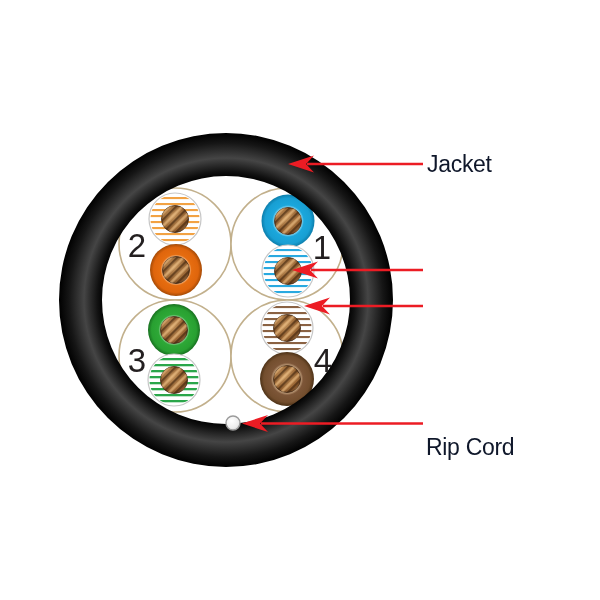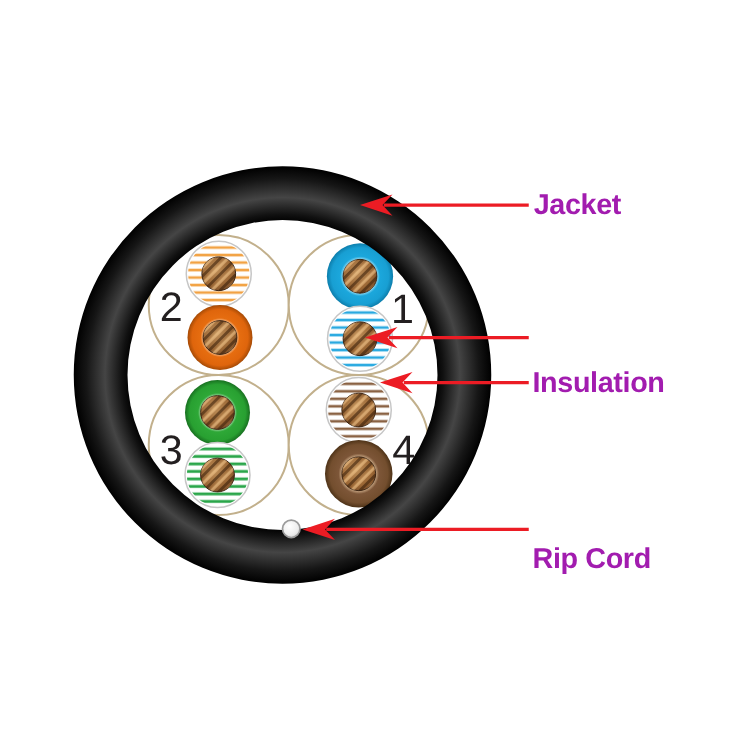--- a/index.html
+++ b/index.html
@@ -8,23 +8,23 @@
     width:600px;height:600px;
     background:#ffffff;
     overflow:hidden;
     font-family:"Liberation Sans", sans-serif;
   }
   .stage svg{position:absolute;left:0;top:0;}
   .callout-label{
     position:absolute;
     transform:translateY(-50%);
     font-family:"Liberation Sans", sans-serif;
-    font-weight:700;
+    font-weight:400;
     font-size:23px;
-    color:#a21caf;
+    color:#0f172a;
     white-space:nowrap;
     letter-spacing:-0.3px;
   }
   .pair-number{
     position:absolute;
     transform:translate(-50%,-50%);
     font-family:"Liberation Sans", sans-serif;
     font-weight:400;
     font-size:33px;
     color:#231f20;
@@ -186,16 +186,15 @@
       </g>
     </g>
   </svg>
 
   <div class="pair-number" style="left:322px;top:247px">1</div>
   <div class="pair-number" style="left:137px;top:245px">2</div>
   <div class="pair-number" style="left:137px;top:360px">3</div>
   <div class="pair-number" style="left:323px;top:360px">4</div>
 
   <div class="callout-label" style="left:427px;top:164px">Jacket</div>
-  <div class="callout-label" style="left:426px;top:306px">Insulation</div>
   <div class="callout-label" style="left:426px;top:447px">Rip Cord</div>
 
 </div>
 
 </body></html>

